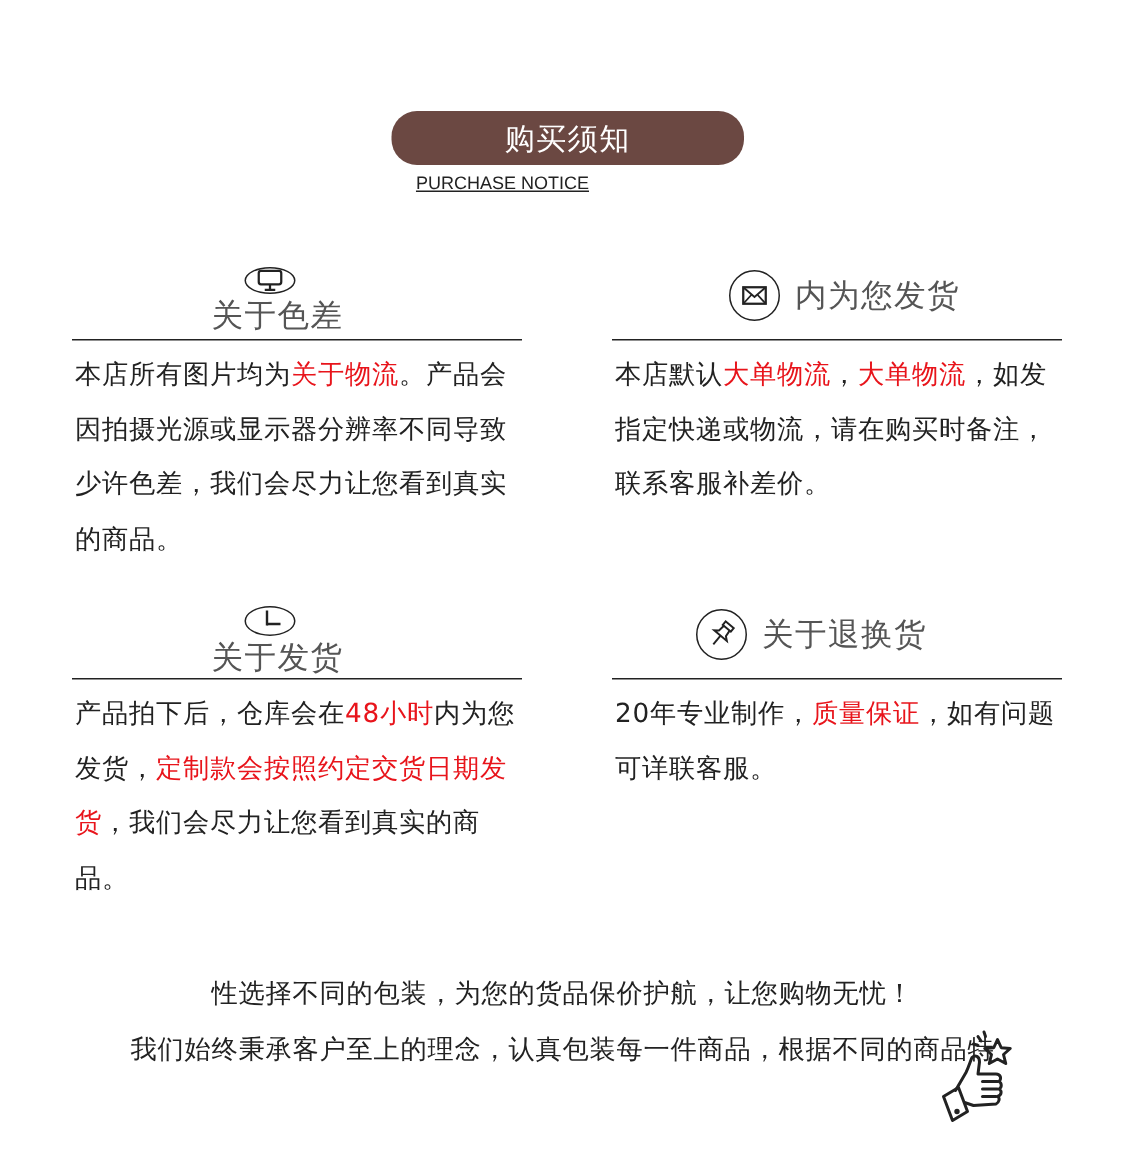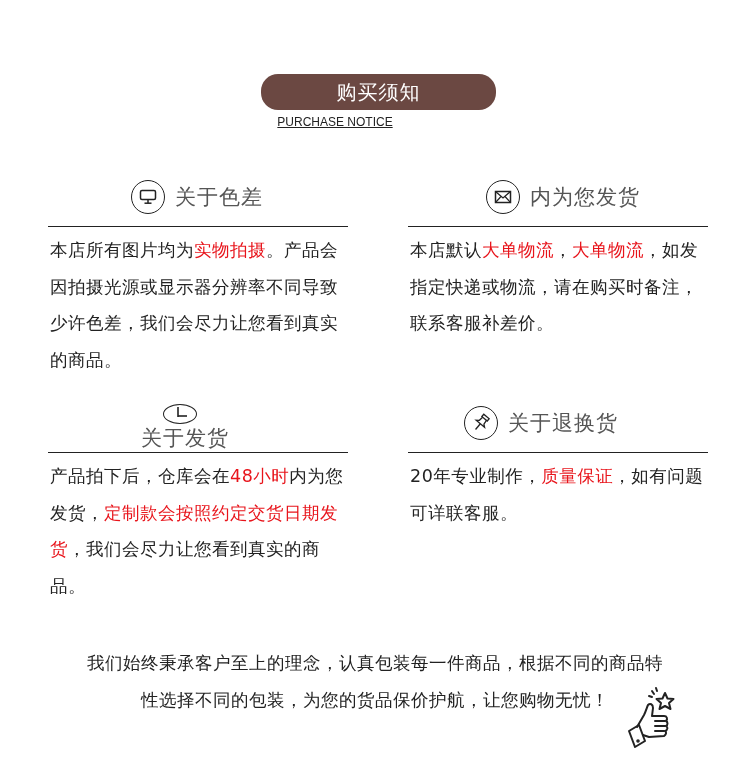--- a/index.html
+++ b/index.html
@@ -27,33 +27,33 @@
 </style>
 </head>
 <body>
 
 <div class="title-pill">
   <span>购买须知</span>
 </div>
 <div class="subtitle">PURCHASE NOTICE</div>
 
 <div class="section" style="left:48px; top:178px;">
-  <div class="sec-head" style="left:83px;">
+  <div class="sec-head" style="left:83px;flex-direction:column;">
     <div class="icon-circle">
       <svg width="18" height="16" viewBox="0 0 18 16">
           <rect x="1.5" y="1.5" width="15" height="9" rx="1.5" fill="none" stroke="#222" stroke-width="1.5"></rect>
           <line x1="9" y1="10.5" x2="9" y2="14" stroke="#222" stroke-width="1.5"></line>
           <line x1="5.5" y1="14.2" x2="12.5" y2="14.2" stroke="#222" stroke-width="1.5"></line>
         </svg>
     </div>
     <span class="sec-title">关于色差</span>
   </div>
   <div class="divider"></div>
   <div class="sec-body">
-    <span>本店所有图片均为</span><span class="red">实物拍摄</span><span>。产品会因拍摄光源或显示器分辨率不同导致少许色差，我们会尽力让您看到真实的商品。</span>
+    <span>本店所有图片均为</span><span class="red">关于物流</span><span>。产品会因拍摄光源或显示器分辨率不同导致少许色差，我们会尽力让您看到真实的商品。</span>
   </div>
 </div>
 
 <div class="section" style="left:408px; top:178px;">
   <div class="sec-head" style="left:78px;">
     <div class="icon-circle">
       <svg width="18" height="14" viewBox="0 0 18 14">
           <rect x="1.5" y="1.5" width="15" height="11" fill="none" stroke="#222" stroke-width="1.5"></rect>
           <polyline points="1.5,1.5 9,8 16.5,1.5" fill="none" stroke="#222" stroke-width="1.3"></polyline>
           <line x1="1.5" y1="12.5" x2="7" y2="6.5" stroke="#222" stroke-width="1.2"></line>
@@ -97,22 +97,22 @@
     </div>
     <span class="sec-title">关于退换货</span>
   </div>
   <div class="divider"></div>
   <div class="sec-body">
     <span>20年专业制作，</span><span class="red">质量保证</span><span>，如有问题可详联客服。</span>
   </div>
 </div>
 
 <div class="footer">
+  <div>性选择不同的包装，为您的货品保价护航，让您购物无忧！</div>
   <div>我们始终秉承客户至上的理念，认真包装每一件商品，根据不同的商品特</div>
-  <div>性选择不同的包装，为您的货品保价护航，让您购物无忧！</div>
 </div>
 
 <div class="thumb">
   <svg width="55" height="68" viewBox="0 0 55 68">
     <g fill="none" stroke="#222" stroke-width="2" stroke-linejoin="round" stroke-linecap="round">
       <path d="M40 8 L42.5 13.5 L48.5 14 L44 18 L45.5 24 L40 21 L34.5 24 L36 18 L31.5 14 L37.5 13.5 Z"></path>
       <line x1="27" y1="6" x2="29" y2="9"></line>
       <line x1="31" y1="3" x2="32" y2="6"></line>
       <line x1="24" y1="11" x2="27" y2="12"></line>
       <path d="M12 42 L19 30 C21 26 22 22 23 20 C25 18 28 19 28 23 L27 31 L39 31 C42 31 43 34 41 36 C43 37 43 40 41 41 C43 42 43 45 40 46 C42 47 41 50 39 51 L24 52 L18 50"></path>

